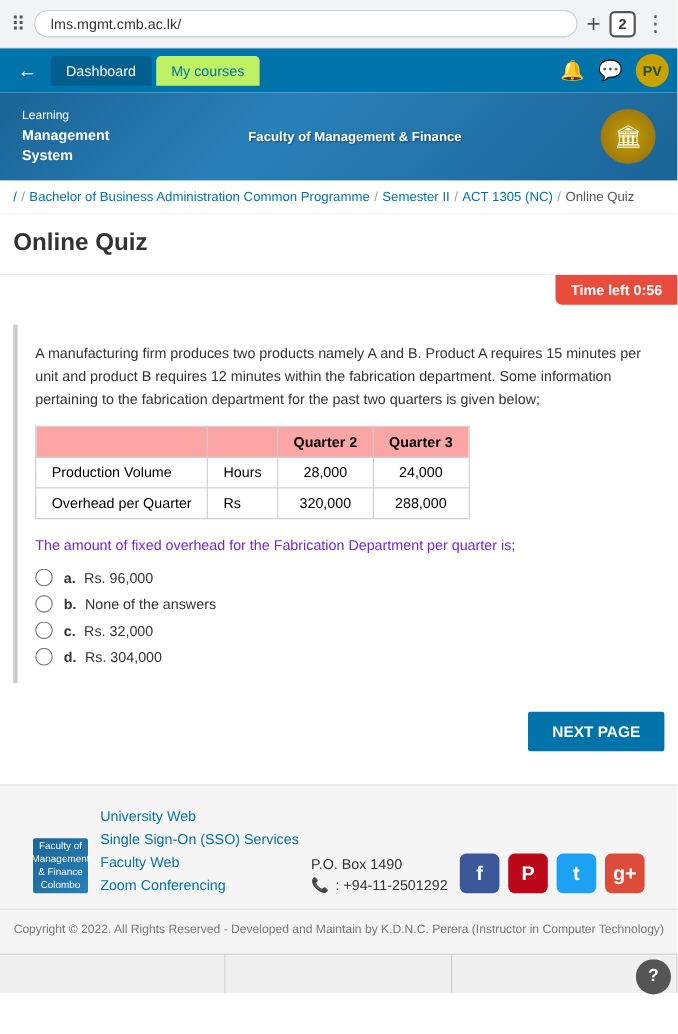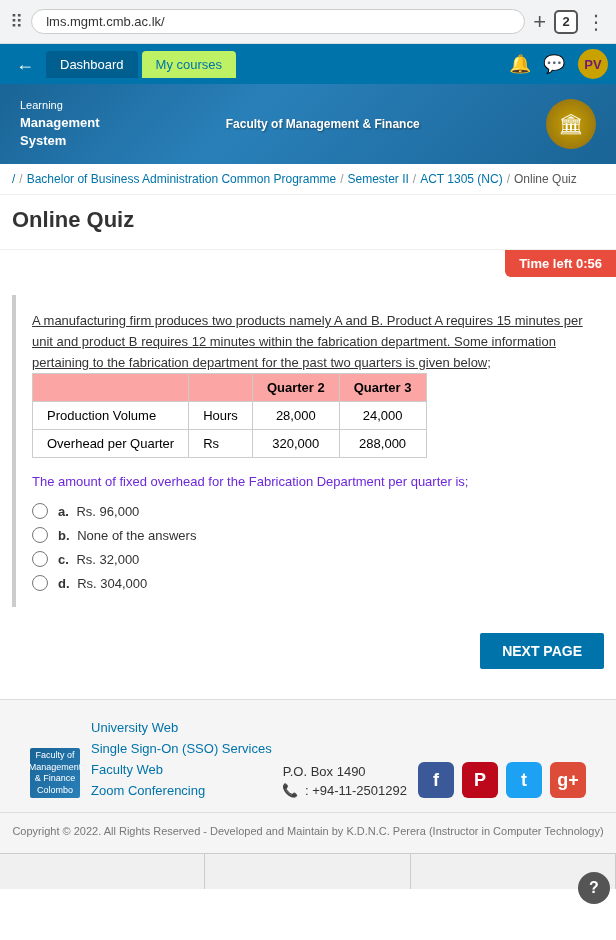--- a/index.html
+++ b/index.html
@@ -92,21 +92,21 @@
     }
     .nav-icon {
       color: #fff;
       font-size: 18px;
       cursor: pointer;
       background: none;
       border: none;
     }
     .avatar-circle {
       background: #c9a200;
-      color: #701a75;
+      color: #14532d;
       width: 30px;
       height: 30px;
       border-radius: 50%;
       display: flex;
       align-items: center;
       justify-content: center;
       font-size: 13px;
       font-weight: bold;
       cursor: pointer;
     }
@@ -202,22 +202,21 @@
     .question-block {
       background: #fff;
       padding: 16px 16px 16px 16px;
       border-left: 4px solid #ccc;
       margin: 0 12px 16px 12px;
     }
     .question-text {
       font-size: 13px;
       color: #333;
       line-height: 1.6;
-      margin-bottom: 0;
-      text-decoration: underline;
+      margin-bottom: 14px;
     }
 
     
     .data-table {
       border-collapse: collapse;
       font-size: 13px;
       margin-bottom: 16px;
       width: auto;
     }
     .data-table th, .data-table td {

